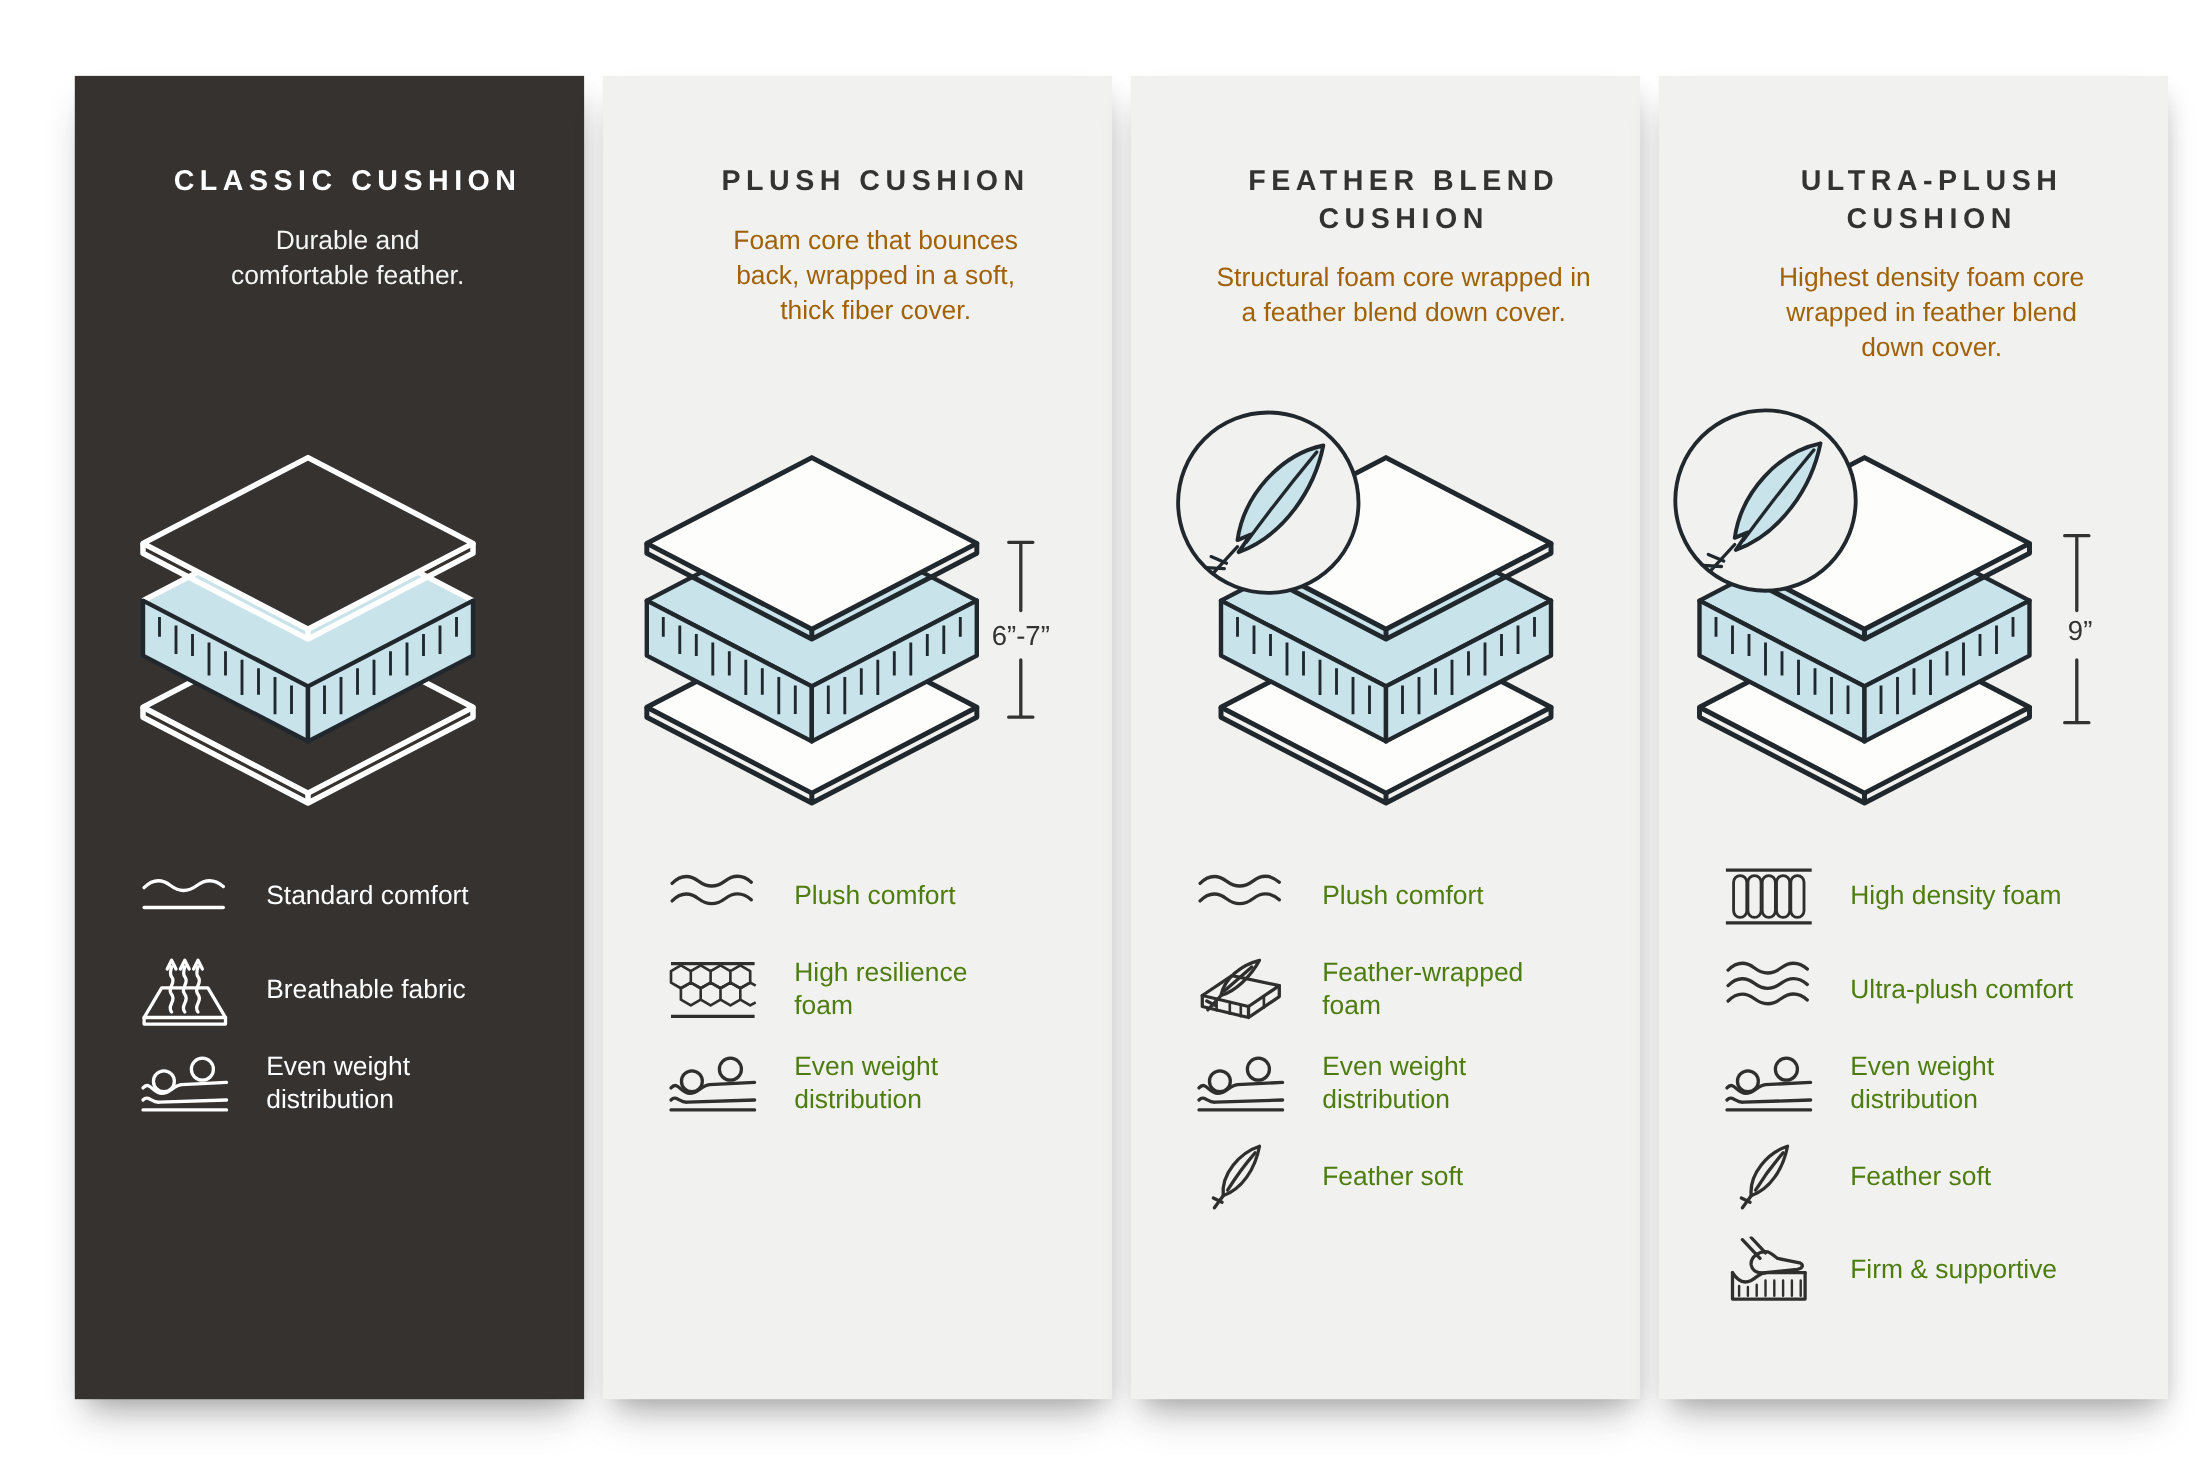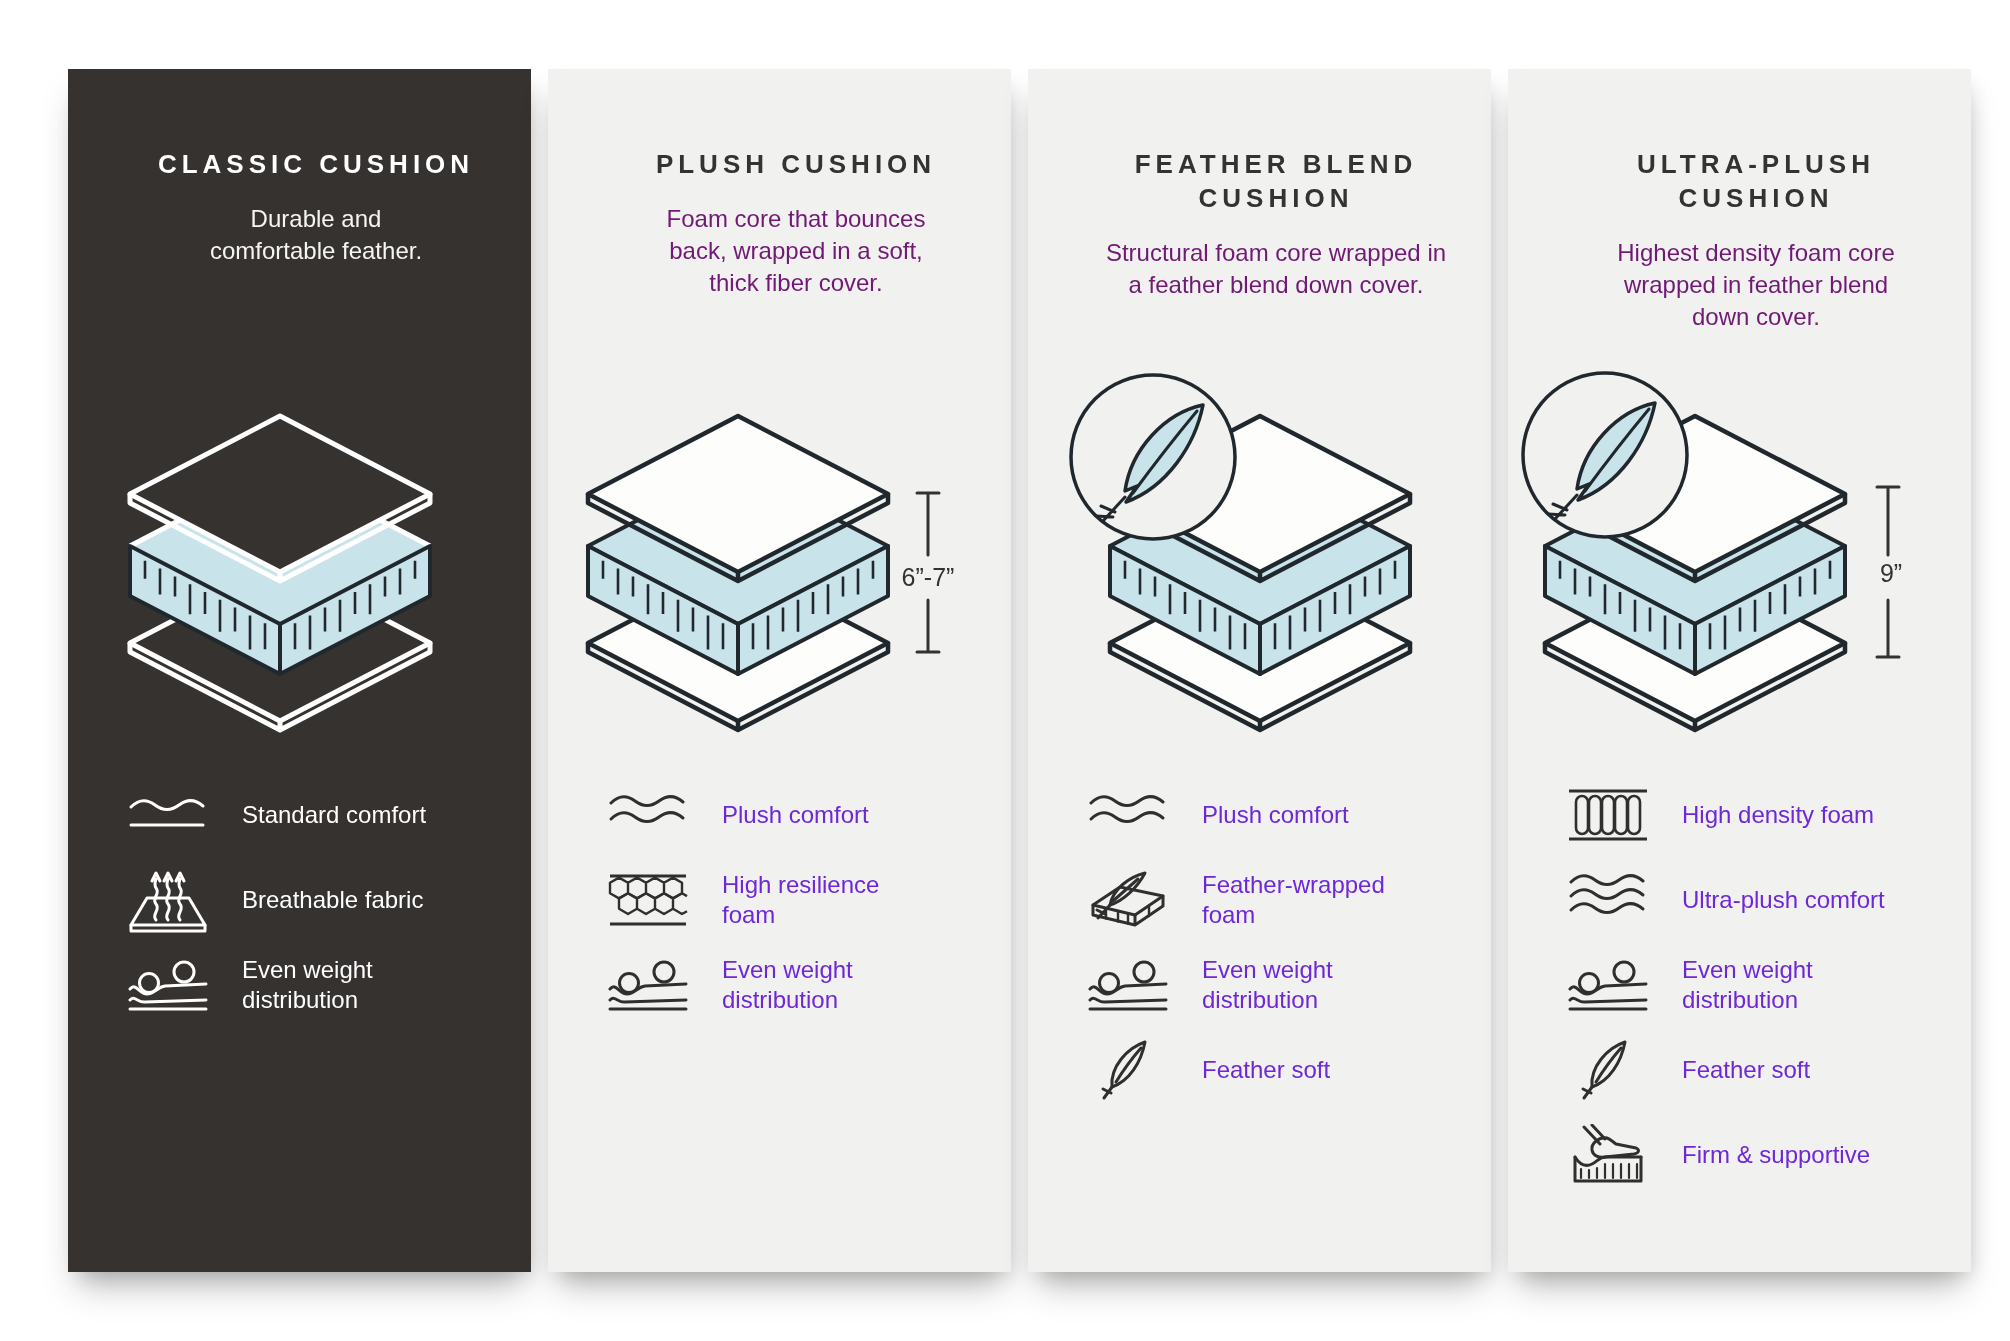--- a/index.html
+++ b/index.html
@@ -19,32 +19,32 @@
   .p1{left:68px}.p2{left:548px}.p3{left:1028px}.p4{left:1508px}
 
   .title{
     margin:78px 8px 0;text-align:center;
     font-size:26px;line-height:34px;font-weight:700;letter-spacing:5px;
     color:#333333;white-space:pre-line;
   }
   .dark .title{color:#ffffff;}
   .desc{
     margin:22px auto 0;text-align:center;
-    font-size:24px;line-height:32px;color:#701a75;white-space:pre-line;
+    font-size:24px;line-height:32px;color:#a16207;white-space:pre-line;
   }
   .dark .desc{color:#f5f5f4;}
 
   .illus{position:absolute;top:291px;left:0;width:430px;height:480px;pointer-events:none;}
   .illus svg{overflow:visible;display:block;}
 
   .features{position:absolute;top:703px;left:0;right:0;margin:0;padding:0;list-style:none;}
   .feature{height:85px;display:flex;align-items:center;padding-left:52px;color:#2f2f2f;}
   .dark .feature{color:#ffffff;}
   .fi{flex:0 0 96px;width:96px;display:flex;justify-content:center;align-items:center;}
-  .fl{margin-left:26px;font-size:24px;line-height:30px;color:#6d28d9;white-space:pre-line;}
+  .fl{margin-left:26px;font-size:24px;line-height:30px;color:#4d7c0f;white-space:pre-line;}
   .dark .fl{color:#ffffff;}
   .ic{display:block;}
 
   
   .slab{fill:#fdfdfc;stroke:#20282e;stroke-width:4.5;stroke-linejoin:round;}
   .slabrim{fill:none;stroke:#20282e;stroke-width:4.5;stroke-linejoin:round;}
   .foamtop{fill:#c9e3eb;stroke:#20282e;stroke-width:4;stroke-linejoin:round;}
   .foamside{fill:#c9e3eb;stroke:#20282e;stroke-width:4;stroke-linejoin:round;}
   .ticks{fill:none;stroke:#20282e;stroke-width:2.6;}
   .dslab{fill:#353230;stroke:#ffffff;stroke-width:5;stroke-linejoin:round;}

